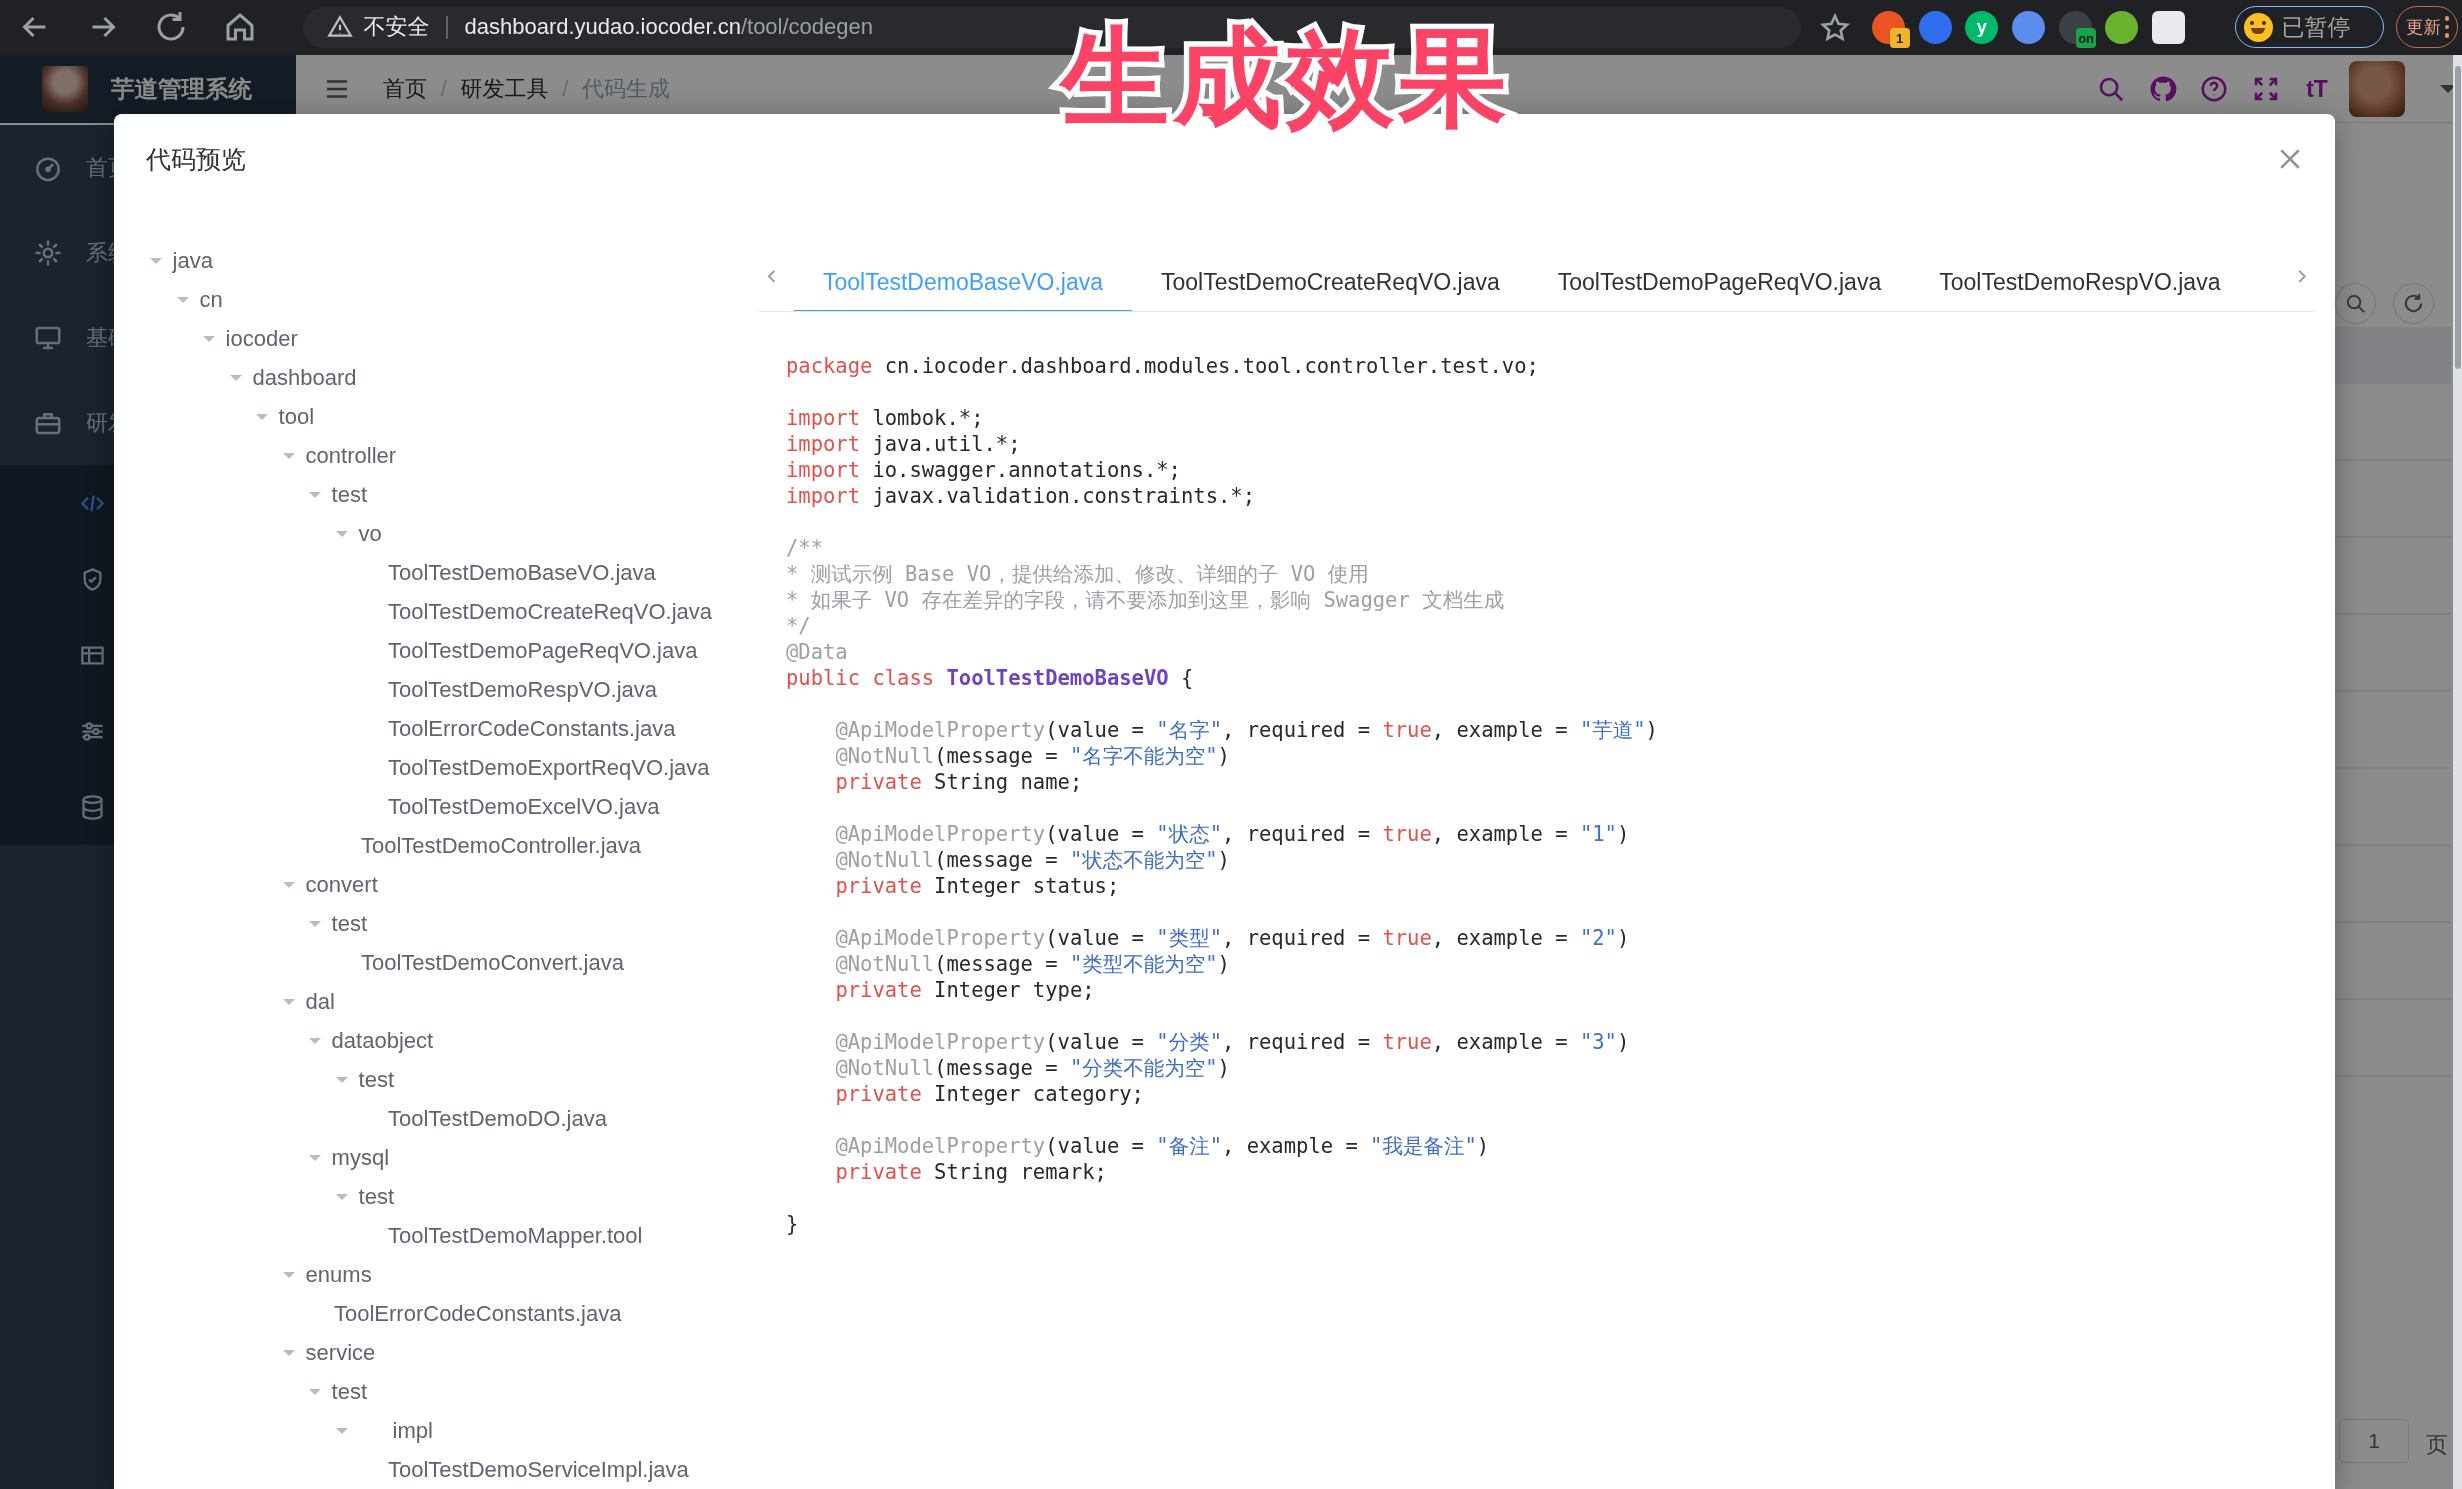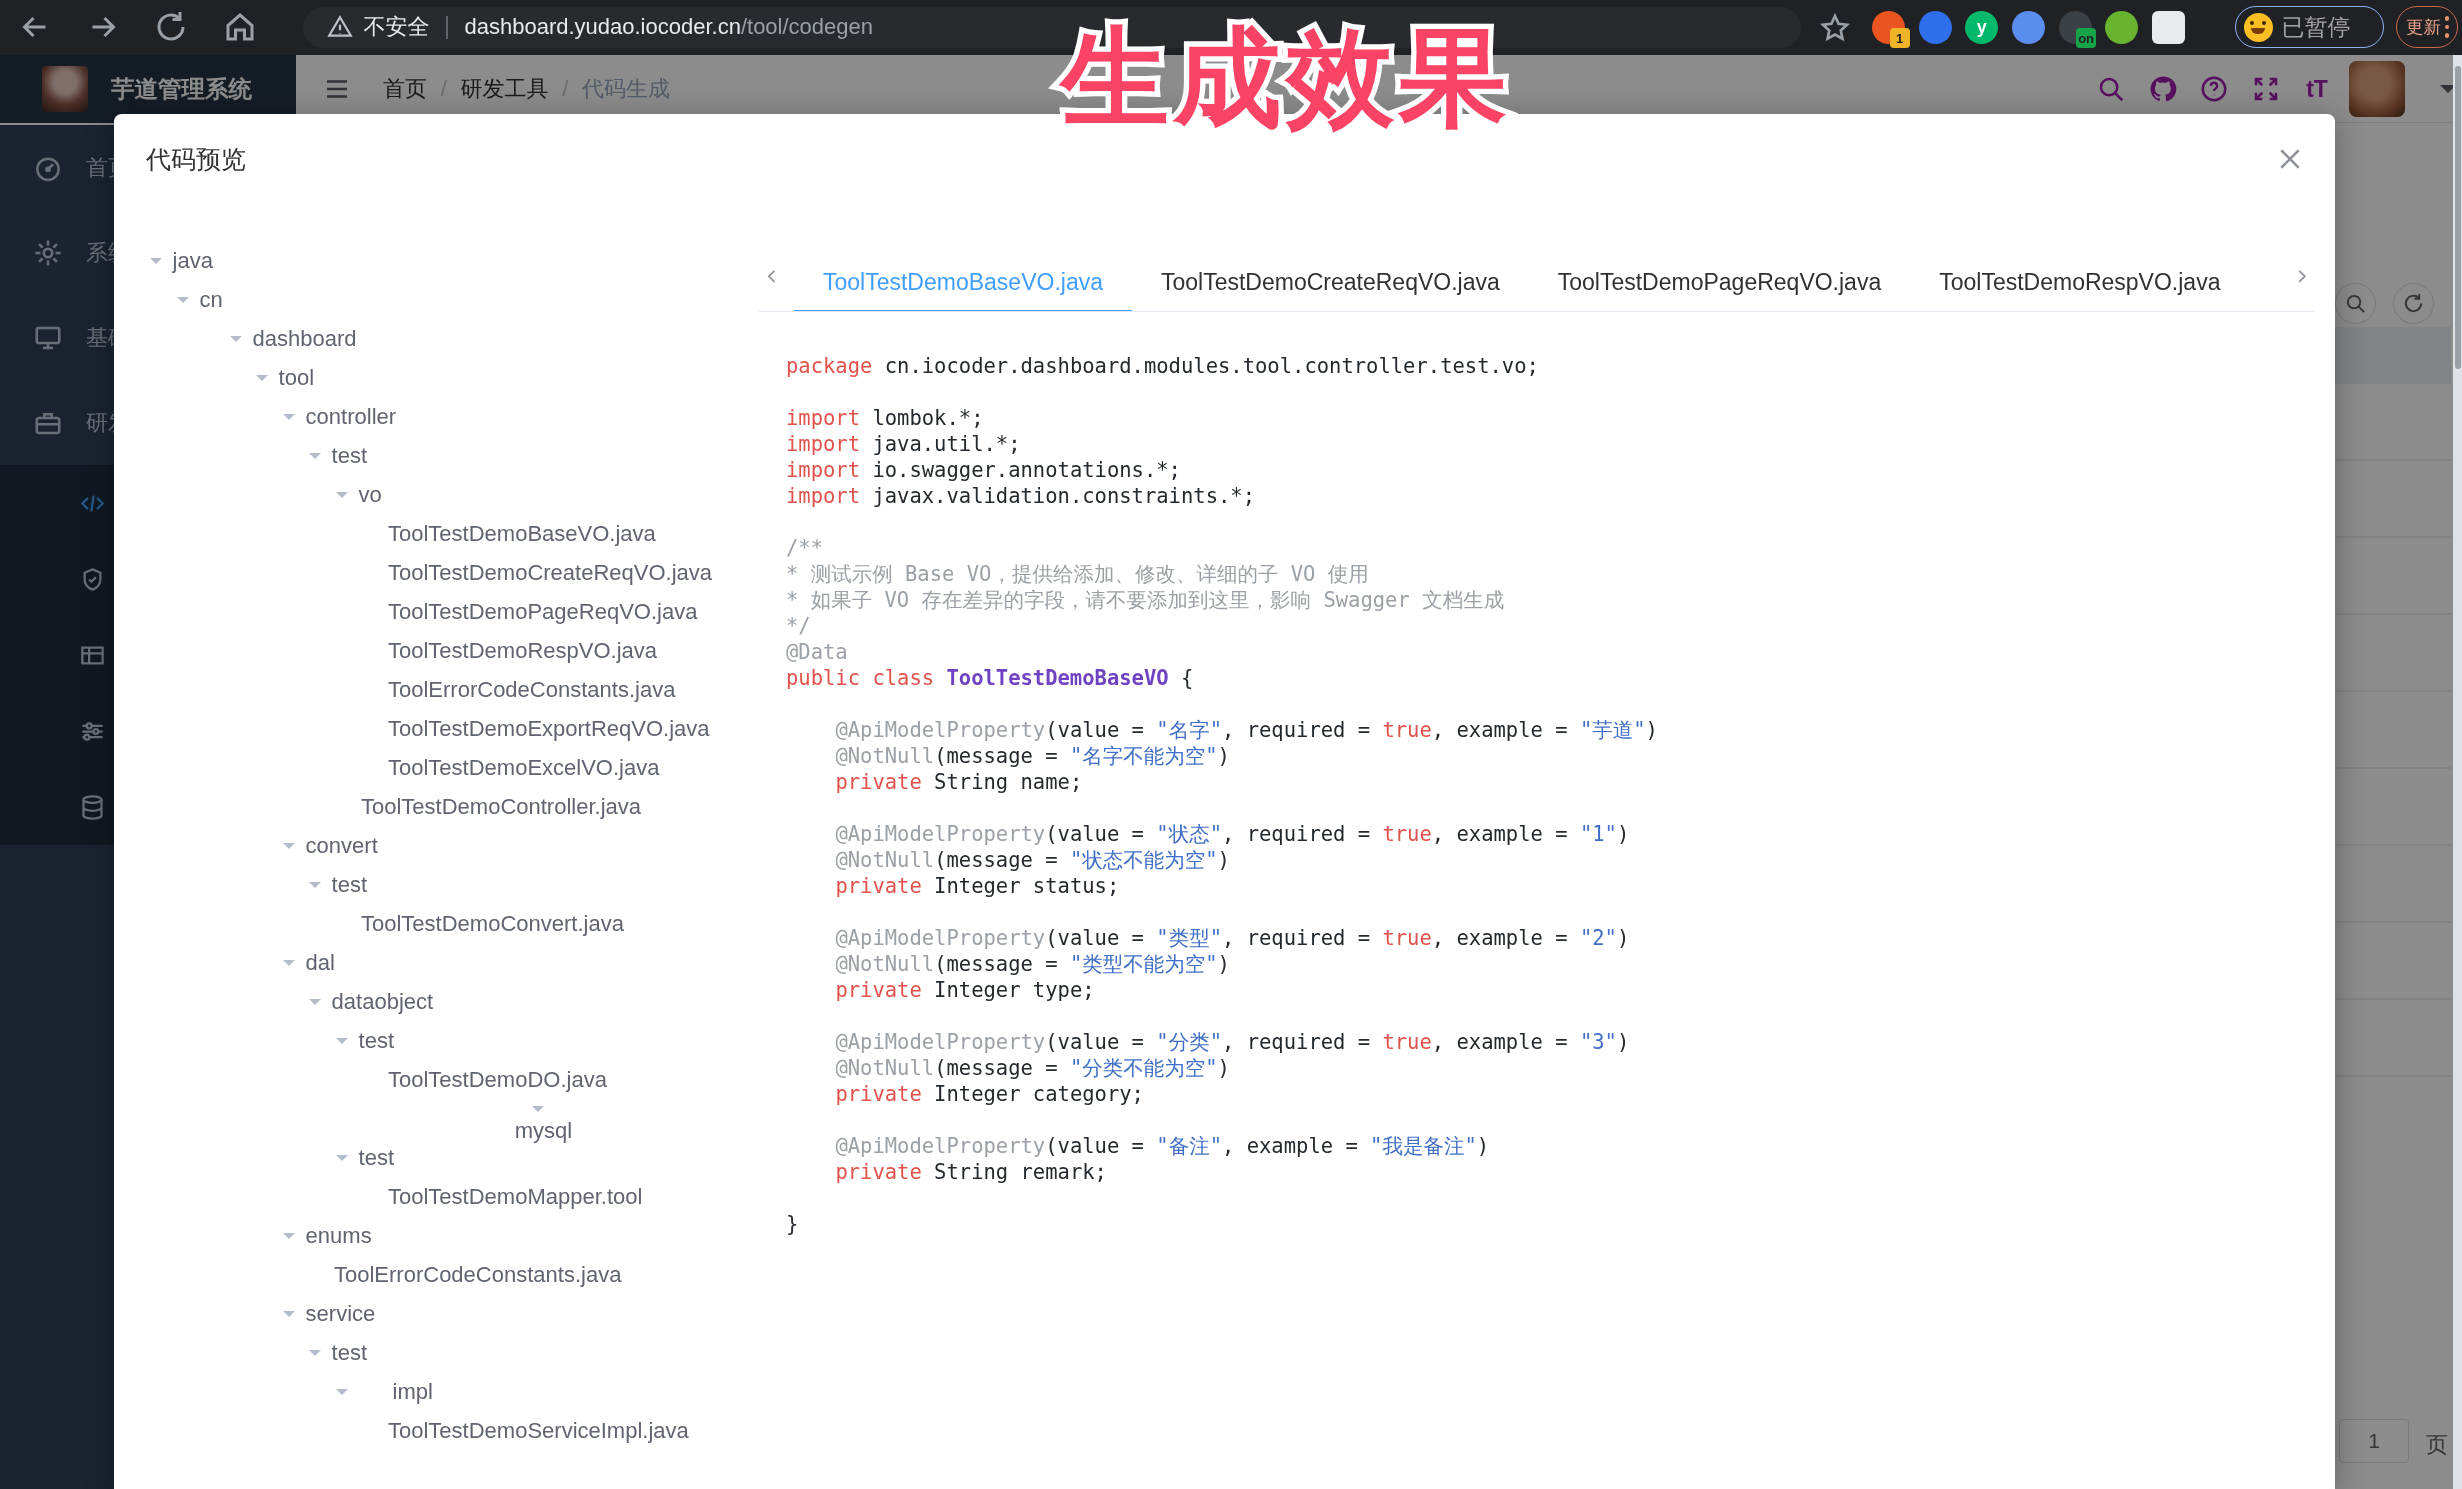--- a/index.html
+++ b/index.html
@@ -326,20 +326,24 @@
 
   <div id="tree">
       <div class="tree-row" style="padding-left: 9px;">
         <span class="tree-caret"></span>
         <span>java</span>
       </div>
       <div class="tree-row" style="padding-left: 36px;">
         <span class="tree-caret"></span>
         <span>cn</span>
       </div>
+      <div class="tree-row" style="padding-left: 62px;">
+        <span class="tree-caret"></span>
+        <span>iocoder</span>
+      </div>
       <div class="tree-row" style="padding-left: 89px;">
         <span class="tree-caret"></span>
         <span>dashboard</span>
       </div>
       <div class="tree-row" style="padding-left: 115px;">
         <span class="tree-caret"></span>
         <span>tool</span>
       </div>
       <div class="tree-row" style="padding-left: 142px;">
         <span class="tree-caret"></span>
@@ -396,21 +400,21 @@
         <span class="tree-caret"></span>
         <span>dataobject</span>
       </div>
       <div class="tree-row" style="padding-left: 195px;">
         <span class="tree-caret"></span>
         <span>test</span>
       </div>
       <div class="tree-row" style="padding-left: 247px;">
         <span>ToolTestDemoDO.java</span>
       </div>
-      <div class="tree-row" style="padding-left: 168px; flex-direction: column;">
+      <div class="tree-row" style="padding-left: 168px;">
         <span class="tree-caret"></span>
         <span>mysql</span>
       </div>
       <div class="tree-row" style="padding-left: 195px;">
         <span class="tree-caret"></span>
         <span>test</span>
       </div>
       <div class="tree-row" style="padding-left: 247px;">
         <span>ToolTestDemoMapper.tool</span>
       </div>

